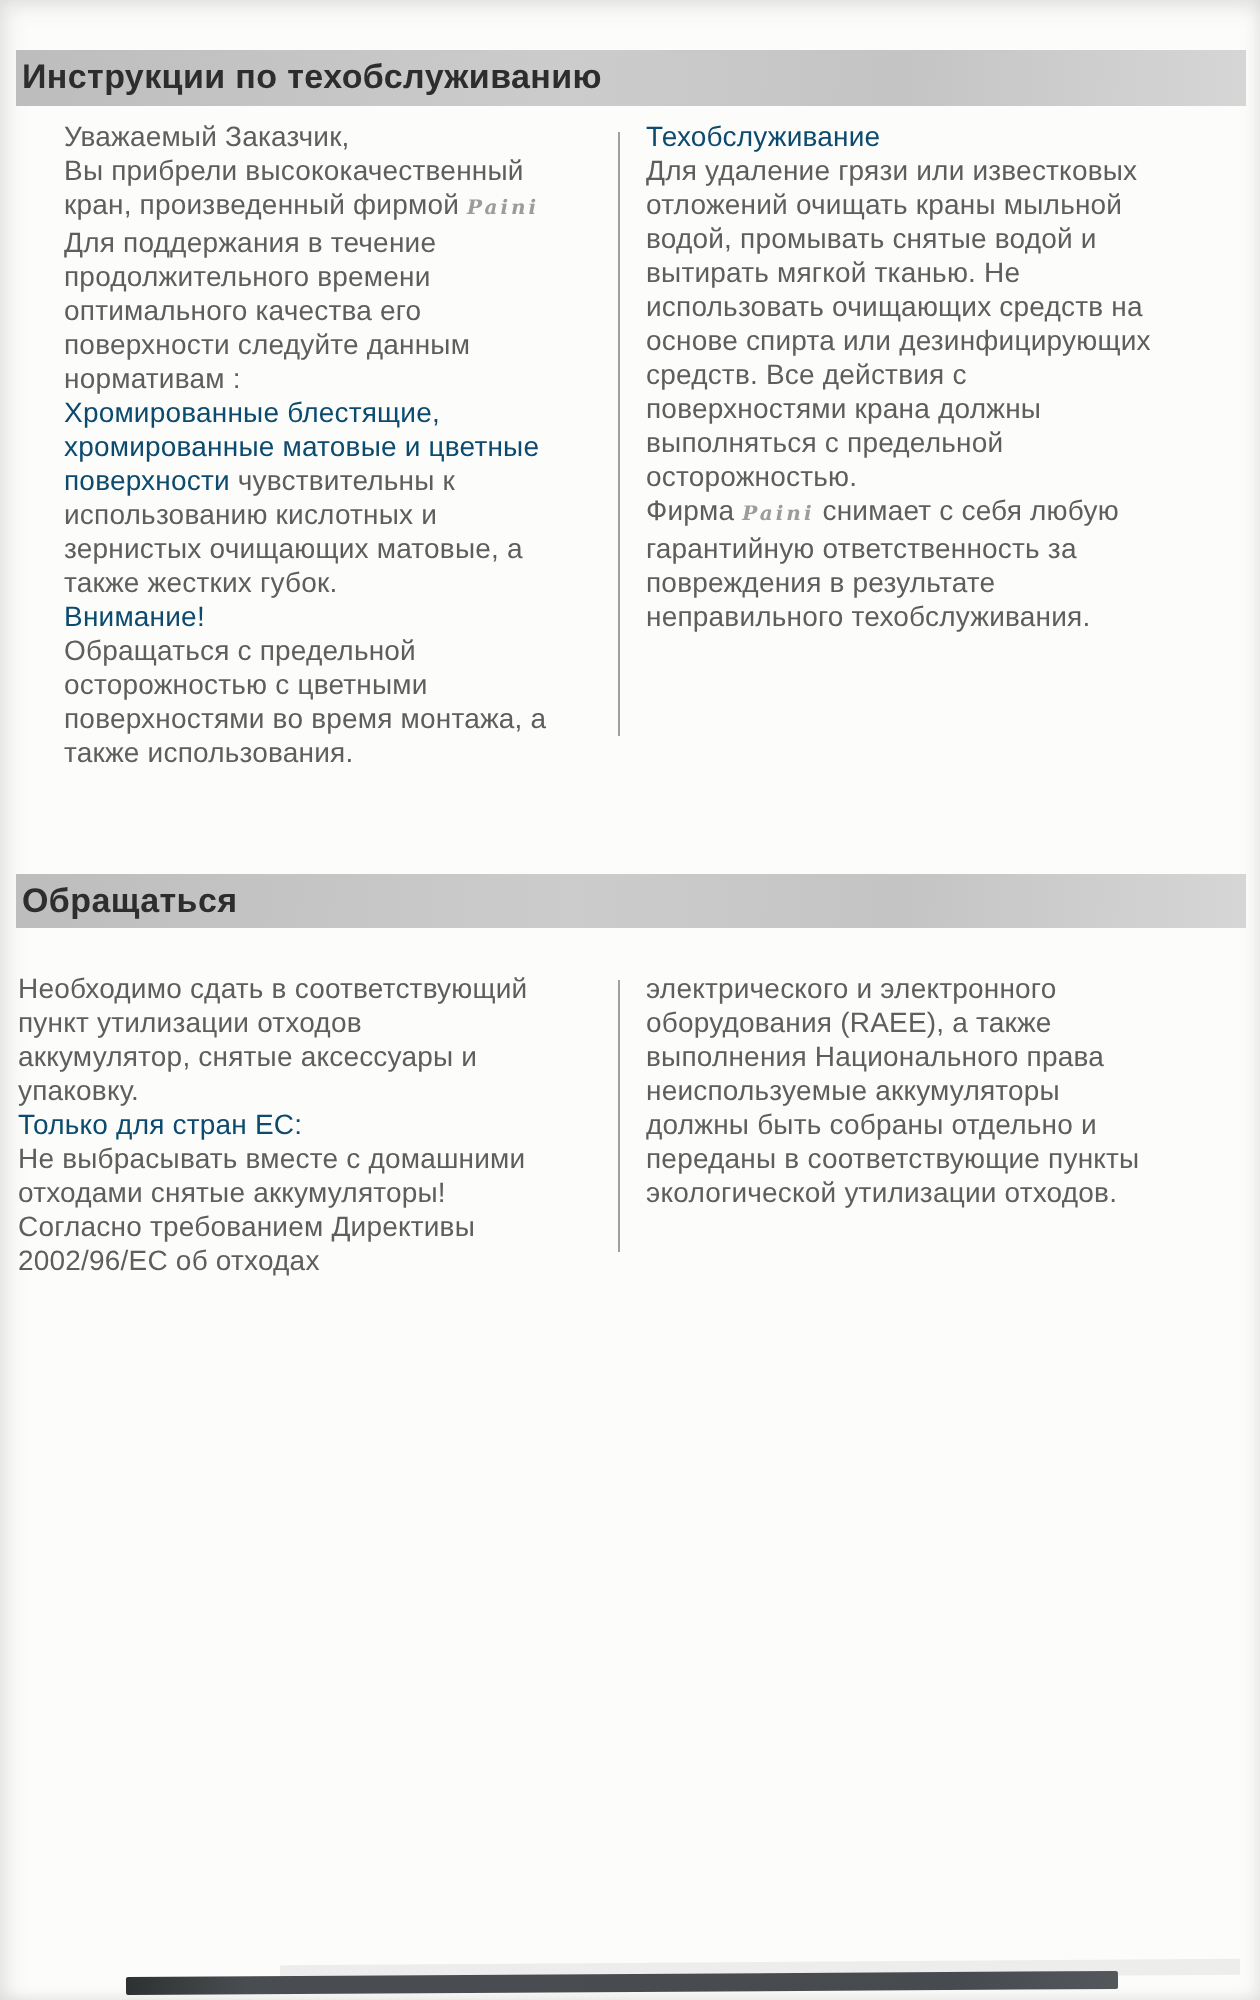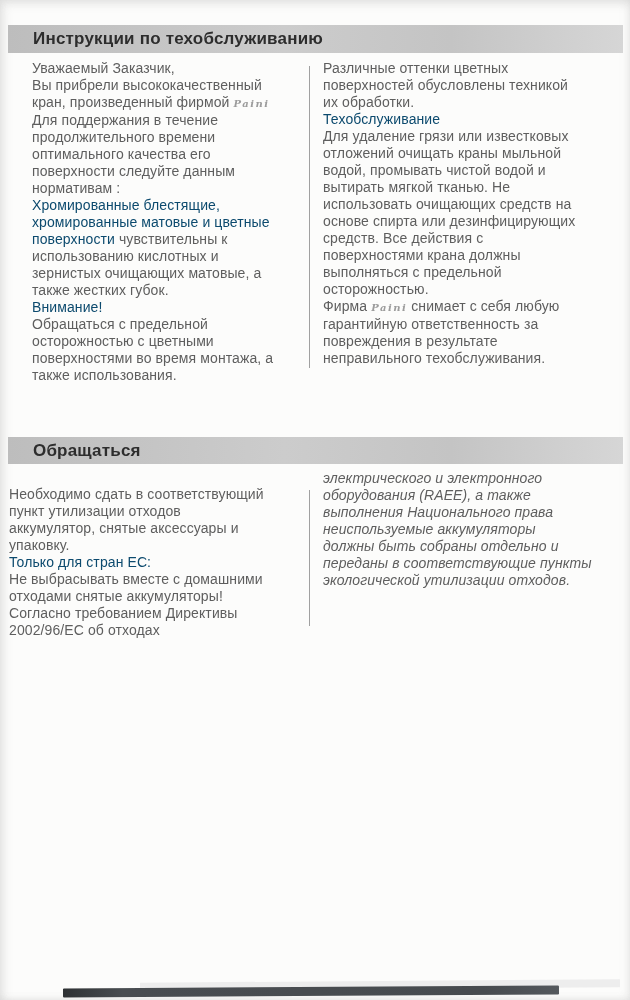--- a/index.html
+++ b/index.html
@@ -13,37 +13,37 @@
                inset -3px 0 8px rgba(150,150,150,0.10),
                inset 0 -2px 6px rgba(160,160,160,0.10);
   }
   .hdr{
     position:absolute;left:8px;width:615px;height:28px;
     background:linear-gradient(92deg,#bdbdbd,#cccccc 45%,#c4c4c4 72%,#d6d6d6);
     display:flex;align-items:center;
   }
   .hdr .hdr-title{
     font-size:17px;font-weight:bold;color:#2d2d2d;
-    padding-left:25px;letter-spacing:0.2px;
+    padding-left:3px;letter-spacing:0.2px;
   }
   #hdr-maintenance{top:25px;}
   #hdr-disposal{top:437px;height:27px;}
   .col{
     position:absolute;width:302px;font-size:14px;line-height:17px;
     color:#5e5e5e;white-space:pre-line;letter-spacing:0.1px;
   }
   .col .b{font-weight:normal;color:#0c4a6e;text-align:right;}
   .col .logo{
     font-family:"DejaVu Serif",serif;font-style:italic;font-weight:bold;
     color:#9c9c9c;letter-spacing:1.5px;font-size:10px;
   }
   #m-left{left:9px;top:60px;margin-left:23px;}
   #m-right{left:323px;top:60px;}
   #d-left{left:9px;top:486px;}
-  #d-right{left:323px;top:470px;font-style:italic;}
+  #d-right{left:323px;top:486px;}
   .vdiv{position:absolute;width:1px;background:#a0a0a0;}
   #div-maintenance{left:309px;top:66px;height:302px;}
   #div-disposal{left:309px;top:490px;height:136px;}
   .bottom-shadow{
     position:absolute;left:140px;top:981px;width:480px;height:8px;
     background:#ededed;transform:rotate(-0.4deg);
   }
   .bottom-bar{
     position:absolute;left:63px;top:987px;width:496px;height:9px;border-radius:1px;
     background:linear-gradient(90deg,#2e3133,#494d51 12%,#474b4f 85%,#54585c);
@@ -74,27 +74,24 @@
 зернистых очищающих матовые, а
 также жестких губок.
 </span><span class="b">Внимание!
 </span><span>Обращаться с предельной
 осторожностью с цветными
 поверхностями во время монтажа, а
 также использования.</span></div>
 
   <div class="vdiv" id="div-maintenance"></div>
 
-  <div class="col" id="m-right"><span>Различные оттенки цветных
-поверхностей обусловлены техникой
-их обработки.
-</span><span class="b">Техобслуживание
+  <div class="col" id="m-right"><span class="b">Техобслуживание
 </span><span>Для удаление грязи или известковых
 отложений очищать краны мыльной
-водой, промывать чистой водой и
+водой, промывать снятые водой и
 вытирать мягкой тканью. Не
 использовать очищающих средств на
 основе спирта или дезинфицирующих
 средств. Все действия с
 поверхностями крана должны
 выполняться с предельной
 осторожностью.
 Фирма </span><span class="logo">Paini</span><span> снимает с себя любую
 гарантийную ответственность за
 повреждения в результате

